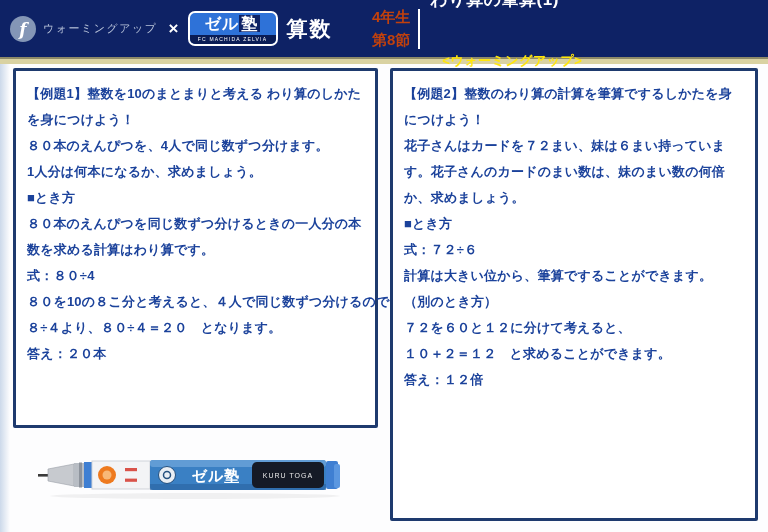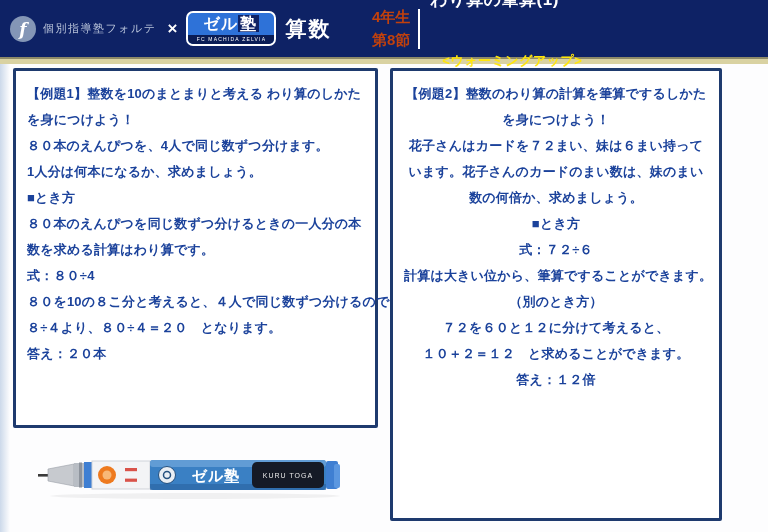--- a/index.html
+++ b/index.html
@@ -29,38 +29,38 @@
              font-weight:bold;font-size:15px;line-height:1.5;}
   .divider{width:2px;height:40px;background:#fff;margin:0 10px 0 8px;}
   .title-col{display:flex;flex-direction:column;gap:32px;}
   .lesson-title{color:#fff;font-size:17px;font-weight:bold;letter-spacing:0.5px;}
   .lesson-subtitle{color:#ffe60a;font-size:13px;font-weight:bold;margin:9px 0 0 12px;letter-spacing:0.5px;}
   
   .box{position:absolute;background:#fff;border:3px solid #1e3a6e;border-radius:2px;
        padding:10px 11px;box-sizing:border-box;color:#1b429b;font-weight:bold;
        font-size:13px;line-height:26px;letter-spacing:0.2px;}
   .box1{left:13px;top:68px;width:365px;height:360px;}
-  .box2{left:390px;top:68px;width:332px;height:453px;text-align:center;}
+  .box2{left:390px;top:68px;width:368px;height:453px;}
   .box p{margin:0;}
   .nowrap{white-space:nowrap;}
   .mt2{margin-top:2px;}  .mt6{margin-top:6px;}  .mt10{margin-top:10px;}
   .mt14{margin-top:14px;} .mt16{margin-top:16px;} .mt30{margin-top:30px;}
   .mt40{margin-top:40px;}
   
   .pencil{position:absolute;left:30px;top:453px;}
 </style>
 </head>
 <body>
 
 <div class="slide">
 
   <div class="header">
     <div class="forte">
       <div class="f-circle">f</div>
-      <span class="forte-label">個別指導塾フォルテ</span>
+      <span class="forte-label">ウォーミングアップ</span>
     </div>
     <span class="collab-x">×</span>
     <div class="zel-logo">
       <div class="zel-top"><span>ゼル</span><span class="zel-suffix">塾</span></div>
       <div class="zel-band">FC MACHIDA ZELVIA</div>
     </div>
     <span class="subject">算数</span>
   </div>
   <div class="goldline"></div>
   <div class="edge-fade"></div>

